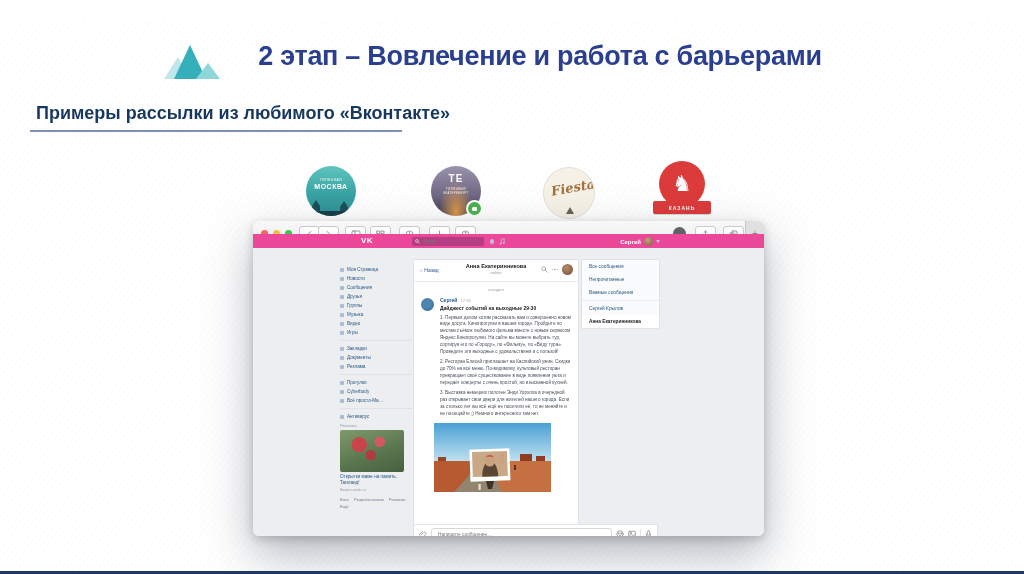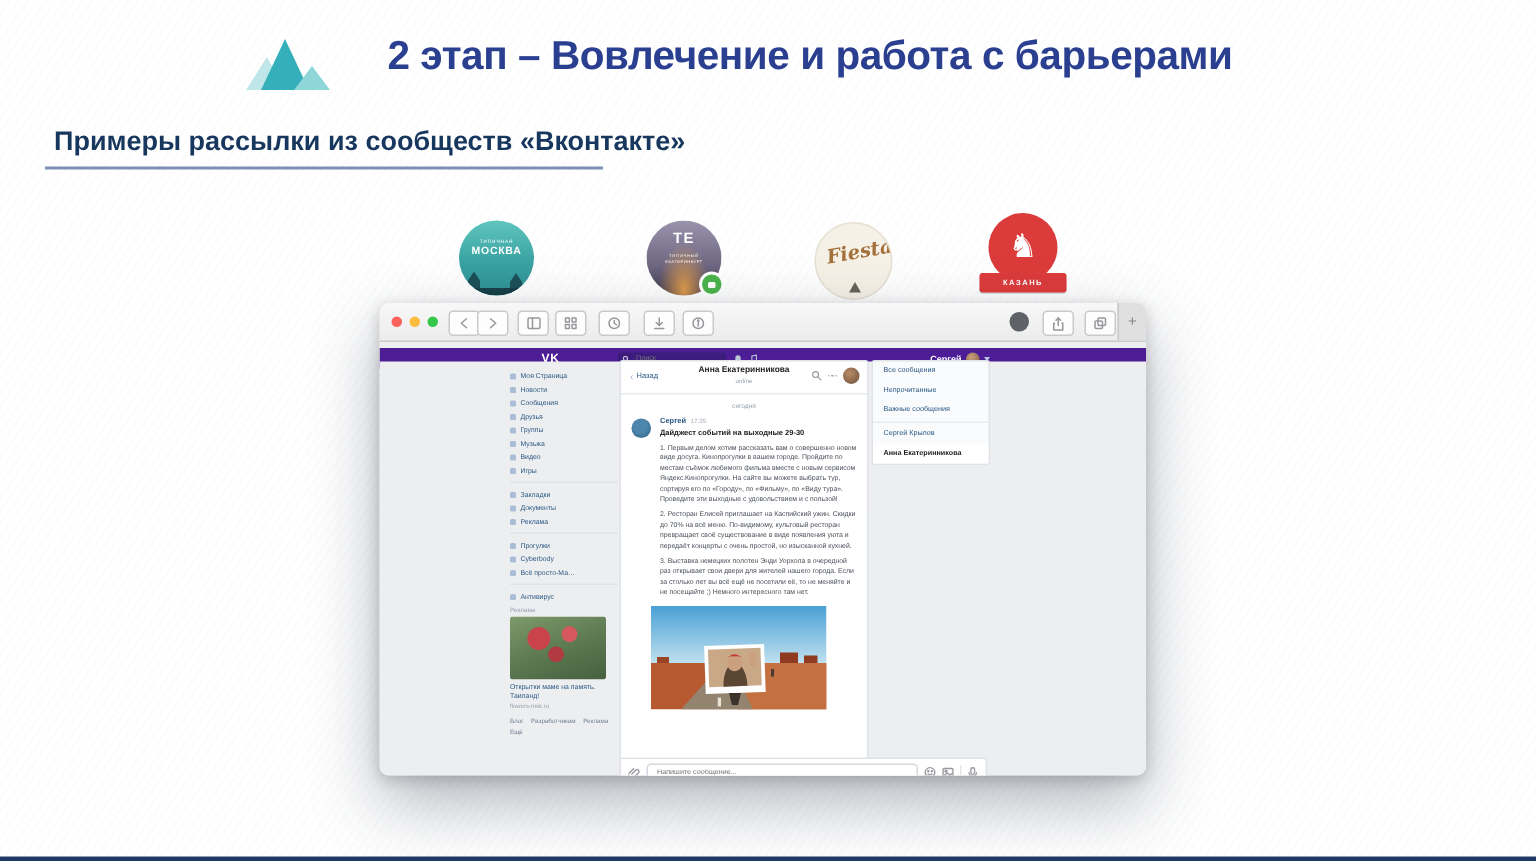--- a/index.html
+++ b/index.html
@@ -1,18 +1,18 @@
 <!DOCTYPE html>
 <html><head>
 <meta charset="utf-8">
 <style>
   html,body{margin:0;padding:0;}
   body{width:1024px;height:574px;position:relative;overflow:hidden;
        font-family:"Liberation Sans","DejaVu Sans",sans-serif;background:#fff;}
-  .slide{position:absolute;inset:0;background:#ffffff;}
+  .slide{position:absolute;inset:0;background:#ffffff;margin-top:19px;}
   .slide::before{content:"";position:absolute;inset:0;pointer-events:none;
        background:repeating-linear-gradient(125deg, rgba(165,178,196,.05) 0 1px, transparent 1px 5px);}
   .abs{position:absolute;}
 
   
   .title{left:200px;top:22px;width:680px;text-align:center;font-size:27px;font-weight:bold;
          letter-spacing:-0.3px;color:#2b3f90;}
   .subtitle{left:36px;top:84px;font-size:18px;font-weight:bold;color:#17375e;}
   .subtitle-underline{left:30px;top:111px;width:372px;height:2px;background:#39558f;opacity:.65;}
   .slide-bottom-border{left:0;bottom:0;width:1024px;height:3px;background:#203864;}
@@ -49,21 +49,21 @@
         background:#fdfdfd;display:flex;align-items:center;justify-content:center;}
   .addressbar{position:absolute;left:220px;top:5px;width:180px;height:15px;border:1px solid #d4d4d4;
         border-radius:4px;background:#fff;display:flex;align-items:center;justify-content:center;gap:3px;}
   .addressbar input{border:none;outline:none;width:120px;font-size:7px;color:#9a9a9a;text-align:left;
         font-family:"Liberation Sans",sans-serif;background:transparent;}
   .darkcircle{position:absolute;left:420px;top:6px;width:13px;height:13px;border-radius:50%;background:#5f6368;}
   .newtab{position:absolute;right:0;top:0;width:18px;height:25px;background:#e0e0e0;border-left:1px solid #c6c6c6;
         display:flex;align-items:center;justify-content:center;color:#8a8a8a;font-size:10px;}
 
   
-  .vkbar{position:absolute;left:0;top:30px;width:511px;height:14px;background:#4c1d95;}
+  .vkbar{position:absolute;left:0;top:13px;width:511px;height:14px;background:#ec4899;}
   .vklogo{position:absolute;left:108px;top:2px;font-size:8px;font-weight:bold;color:#fff;letter-spacing:.5px;}
   .vksearch{position:absolute;left:159px;top:2.5px;width:69px;height:9px;background:rgba(10,30,60,.25);
         border-radius:2px;display:flex;align-items:center;padding-left:3px;gap:2px;}
   .vksearch input{border:none;outline:none;background:transparent;font-size:4.8px;color:rgba(255,255,255,.8);
         width:52px;font-family:"Liberation Sans",sans-serif;}
   .vkuser{position:absolute;right:104px;top:3px;display:flex;align-items:center;gap:3px;}
   .vkuser span{font-size:6px;color:#fff;font-weight:bold;}
   .vkuser .uav{width:9px;height:9px;border-radius:50%;background:radial-gradient(circle at 40% 35%,#caa07e,#7b5a42);}
   .caret{width:0;height:0;border-left:2px solid transparent;border-right:2px solid transparent;border-top:3px solid #b8c8dc;}
 
@@ -129,21 +129,21 @@
 <body>
 
 <div class="slide">
 
   <svg class="abs" style="left:162px;top:20px" width="62" height="44" viewBox="0 0 62 44">
     <polygon points="2,40 16,18 28,40" fill="#bfe6e8"></polygon>
     <polygon points="12,40 28,6 44,40" fill="#35b0ba"></polygon>
     <polygon points="34,40 46,24 58,40" fill="#8fd6d9"></polygon>
   </svg>
   <div class="abs title">2 этап – Вовлечение и работа с барьерами</div>
-  <div class="abs subtitle">Примеры рассылки из сообществ «Вконтакте»</div>
+  <div class="abs subtitle">Примеры рассылки из любимого «Вконтакте»</div>
   <div class="abs subtitle-underline"></div>
 
   <div class="avatar av-moscow">
     <div class="av-text" style="top:12px;font-size:3.2px;letter-spacing:.6px;">ТИПИЧНАЯ</div>
     <div class="av-text" style="top:17px;font-size:7px;font-weight:bold;letter-spacing:.5px;">МОСКВА</div>
     <svg style="position:absolute;left:0;bottom:0" width="50" height="20" viewBox="0 0 50 20">
       <polygon points="6,20 6,10 10,4 14,10 14,20" fill="#1c4f58"></polygon>
       <polygon points="34,20 34,11 38,5 42,11 42,20" fill="#1c4f58"></polygon>
       <rect x="0" y="15" width="50" height="5" fill="#173f47"></rect>
     </svg>

